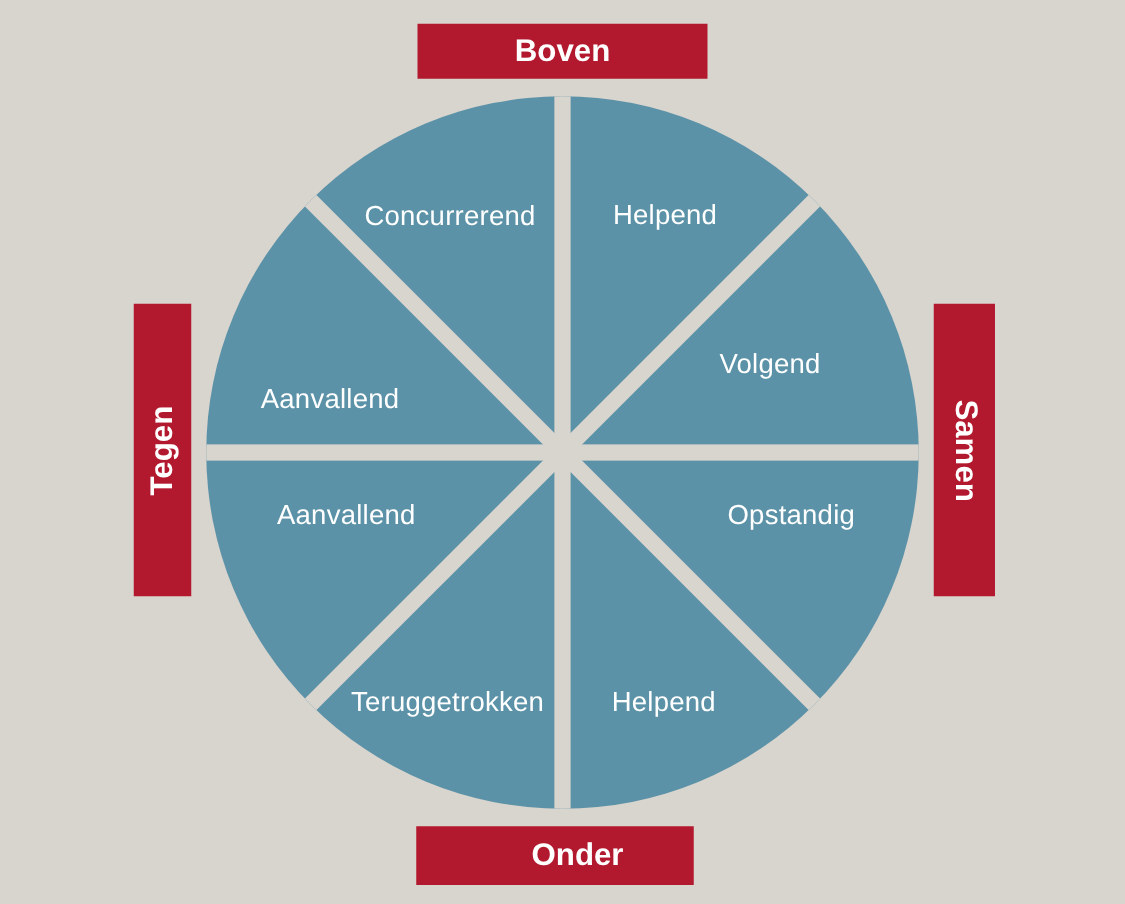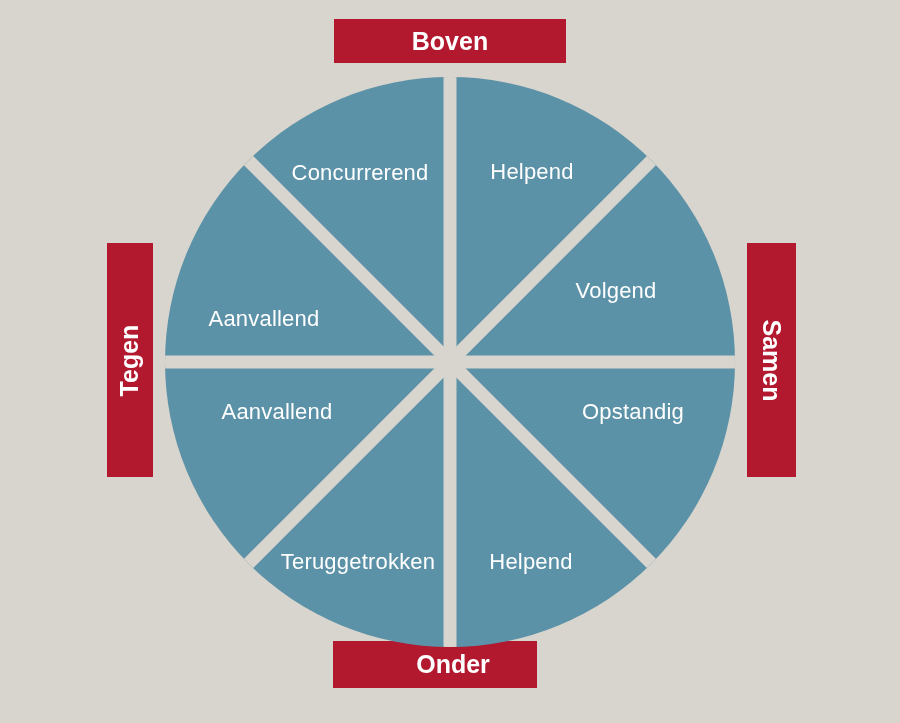--- a/index.html
+++ b/index.html
@@ -67,21 +67,21 @@
     position: absolute;
     background: var(--red);
     color: var(--text);
     display: flex;
     align-items: center;
     justify-content: center;
     font-size: 25px;
     font-weight: 700;
   }
   .axis-top    { left: 334px; top: 19px;  width: 232px; height: 44px; }
-  .axis-bottom { left: 333px; top: 641px; width: 204px; height: 47px; padding-left: 36px; }
+  .axis-bottom { left: 333px; top: 661px; width: 222px; height: 47px; padding-left: 36px; }
   .axis-left   { left: 107px; top: 243px; width: 46px;  height: 234px; }
   .axis-right  { left: 747px; top: 243px; width: 49px;  height: 234px; }
   .axis-left  .rot { transform: rotate(-90deg); white-space: nowrap; }
   .axis-right .rot { transform: rotate(90deg);  white-space: nowrap; }
 </style>
 </head>
 <body>
 
 <div class="canvas">
 

